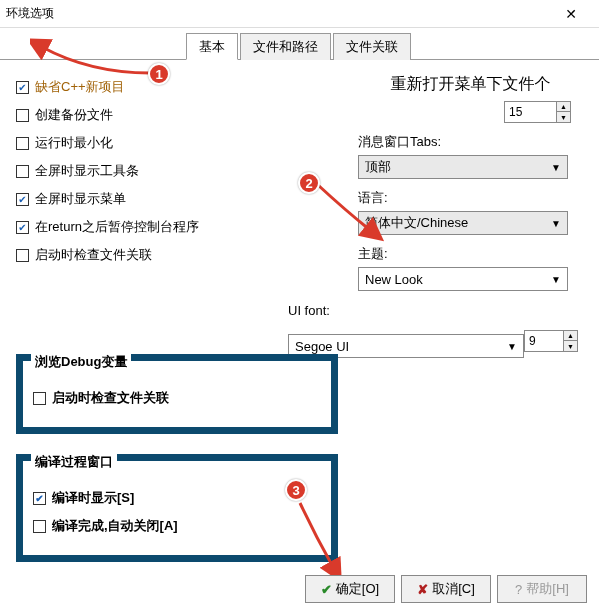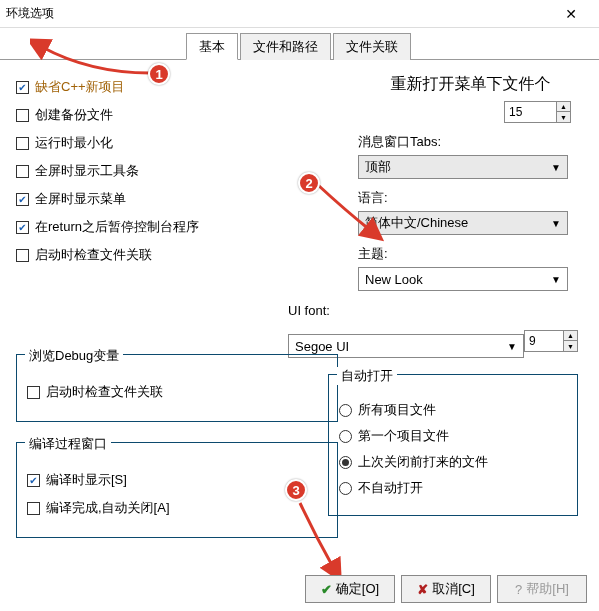--- a/index.html
+++ b/index.html
@@ -108,24 +108,25 @@
   }
   .spinner .btns span:first-child { border-bottom: 1px solid #888; }
   .right-top {
     text-align: center;
     margin-top: 6px;
   }
   .right-top .spin-wrap {
     display: flex; justify-content: flex-end; margin-top: 6px; padding-right: 12px;
   }
   .fieldset {
-    border: 1px solid #0c4a6e;
+    border: 7px solid #0c4a6e;
     padding: 18px 10px 10px 10px;
     margin-top: 20px;
     position: relative;
+    font-weight: bold;
   }
   .fieldset .legend {
     position: absolute;
     top: -8px; left: 8px;
     background: #fff;
     padding: 0 4px;
     font-size: 13px;
   }
   .ui-font-row {
     display: flex; gap: 0; margin-top: 12px;
@@ -290,39 +291,20 @@
       </div>
       <div class="spinner">
         <span>9</span>
         <div class="btns">
             <span>▲</span>
             <span>▼</span>
           </div>
       </div>
     </div>
 
-    <div class="fieldset" style="margin-left:-30px; width:250px; margin-top:16px;">
-      <div class="legend">自动打开</div>
-      <div class="radio-item">
-          <span class="radio"></span>
-          <span>所有项目文件</span>
-        </div>
-      <div class="radio-item">
-          <span class="radio"></span>
-          <span>第一个项目文件</span>
-        </div>
-      <div class="radio-item">
-          <span class="radio checked"></span>
-          <span>上次关闭前打来的文件</span>
-        </div>
-      <div class="radio-item">
-          <span class="radio"></span>
-          <span>不自动打开</span>
-        </div>
-    </div>
   </div>
 </div>
 
 <div class="button-bar">
   <div class="btn">
     <span class="icon-check">✔</span>
     <span>确定[O]</span>
   </div>
   <div class="btn">
     <span class="icon-x">✘</span>

